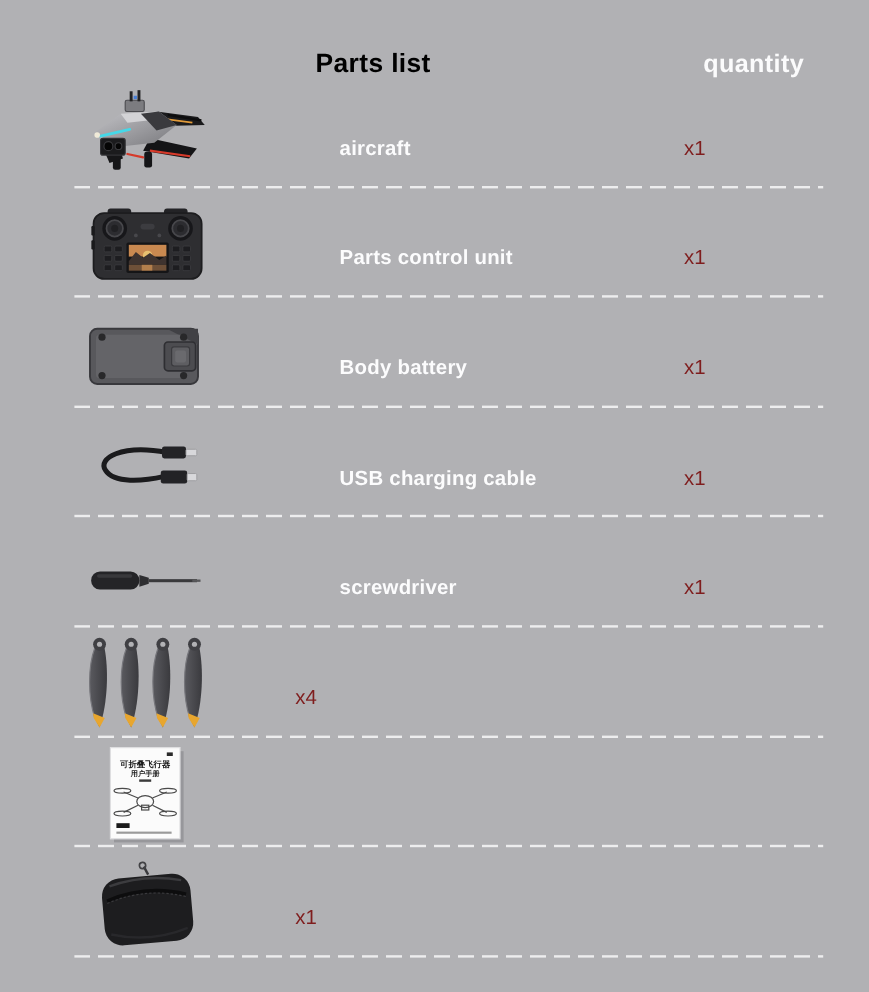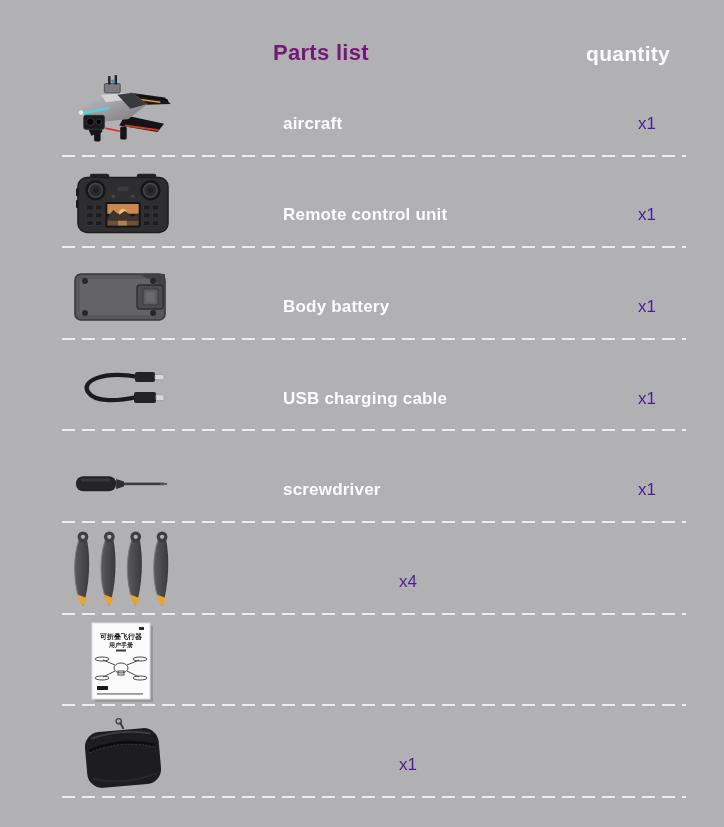--- a/index.html
+++ b/index.html
@@ -5,22 +5,22 @@
   html,body { margin:0; padding:0; }
   body {
     width:724px; height:827px;
     background:#b1b1b4;
     font-family:"Liberation Sans", sans-serif;
     overflow:hidden;
   }
   .wrap { position:relative; width:724px; height:827px; }
 
   .header-parts {
-    position:absolute; left:273px; top:40px;
-    font-size:22px; font-weight:bold; color:#701a75; letter-spacing:.3px;
+    position:absolute; left:263px; top:40px;
+    font-size:22px; font-weight:bold; color:#000000; letter-spacing:.3px;
   }
   .header-qty {
     position:absolute; left:586px; top:42px;
     font-size:21px; font-weight:bold; color:#fbfbfc; letter-spacing:.3px;
   }
 
   .rows { position:absolute; top:64px; left:0; width:724px; }
   .row {
     position:relative; height:91.6px;
     display:grid; grid-template-columns:246px 324px 1fr;
@@ -29,21 +29,21 @@
   .row::after {
     content:""; position:absolute; left:62px; right:38px; bottom:-1px; height:2px;
     background:repeating-linear-gradient(90deg,#ededee 0 13px, rgba(0,0,0,0) 13px 20px);
   }
   .imgcell { display:flex; justify-content:center; align-items:center; transform:translateY(4px); }
   .label {
     color:#fcfcfd; font-weight:bold; font-size:17px;
     padding-left:37px; transform:translateY(14px); letter-spacing:.2px;
   }
   .qtyval {
-    color:#4c1d95; font-size:17px; font-weight:500; transform:translateY(14px);text-align:center;
+    color:#7f1d1d; font-size:17px; font-weight:500; transform:translateY(14px);
   }
   svg { display:block; }
 </style>
 </head>
 <body>
 
 <div class="wrap">
 
   <div class="header-parts">Parts list</div>
   <div class="header-qty">quantity</div>
@@ -129,21 +129,21 @@
               <rect x="20" y="48" width="6.5" height="5" rx="1"></rect>
             <rect x="69" y="32" width="6.5" height="5" rx="1"></rect>
               <rect x="78" y="32" width="6.5" height="5" rx="1"></rect>
             <rect x="69" y="40" width="6.5" height="5" rx="1"></rect>
               <rect x="78" y="40" width="6.5" height="5" rx="1"></rect>
             <rect x="69" y="48" width="6.5" height="5" rx="1"></rect>
               <rect x="78" y="48" width="6.5" height="5" rx="1"></rect>
           </g>
         </svg>
       </div>
-      <div class="label">Remote control unit</div>
+      <div class="label">Parts control unit</div>
       <div class="qtyval">x1</div>
     </div>
 
     <div class="row">
       <div class="imgcell">
         <svg width="100" height="52" viewBox="0 0 100 52">
           <rect x="2" y="3" width="90" height="46" rx="6" fill="#58585c" stroke="#38383c" stroke-width="1.6"></rect>
           <polygon points="66,3 92,3 92,16" fill="#414145"></polygon>
           <rect x="7" y="8" width="74" height="36" rx="3" fill="#646468"></rect>
           <g fill="#28282a">

